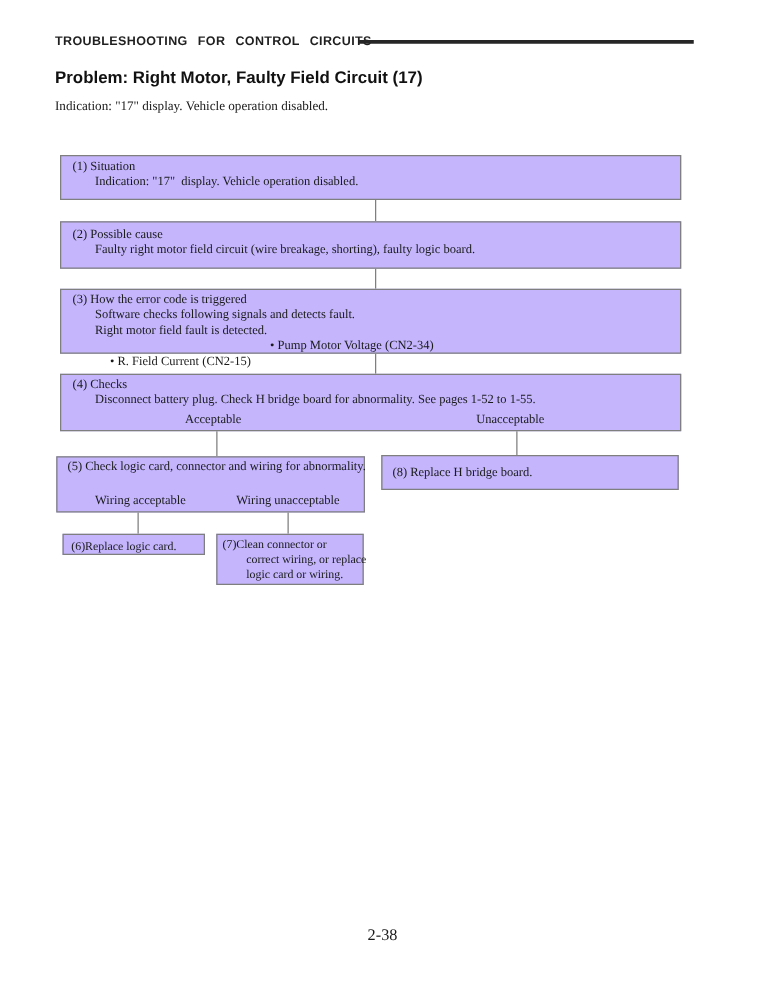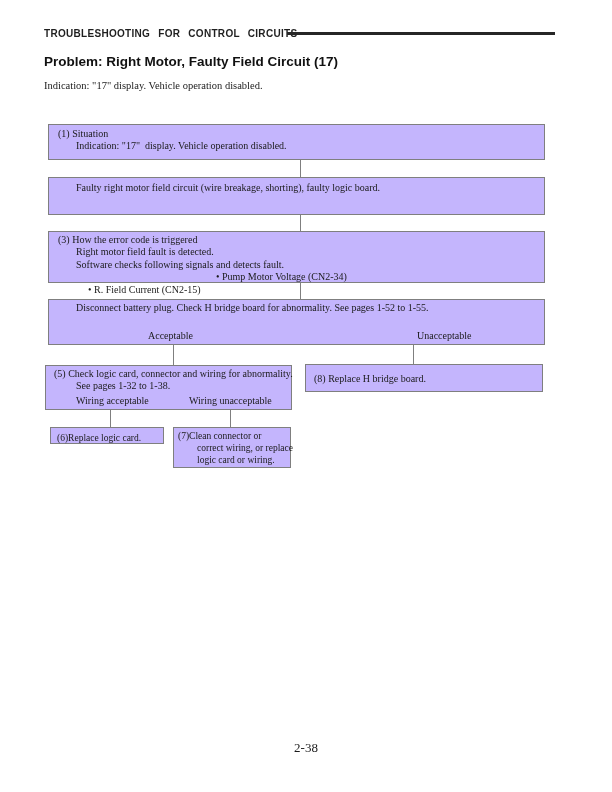--- a/index.html
+++ b/index.html
@@ -37,21 +37,21 @@
   .fbox .ln { white-space:pre; }
   .ind1 { margin-left:18px; }
   .box1 { left:48px; top:124px; width:497px; height:36px; padding:3px 0 0 9px; }
   .box2 { left:48px; top:177px; width:497px; height:38px; padding:4px 0 0 9px; }
   .box3 { left:48px; top:231px; width:497px; height:52px; padding:2px 0 0 9px; }
   .box3 .bullets { position:relative; margin-left:15px; white-space:pre; }
   .box3 .bullet2 { position:absolute; left:143px; top:0; white-space:pre;font-family:Liberation Serif, serif; }
   .box4 { left:48px; top:299px; width:497px; height:46px; padding:2px 0 0 9px; }
   .box4 .branch-label { position:absolute; bottom:2px; white-space:pre; }
   .box4 .bl-left  { left:99px; }
-  .box4 .bl-right { left:368px;margin-top:21px; }
+  .box4 .bl-right { left:332px;margin-top:21px; }
   .box5 { left:45px; top:365px; width:247px; height:45px; padding:2px 0 0 8px; font-size:10px; line-height:12px; }
   .box5 .branch-label { position:absolute; bottom:2px; white-space:pre; }
   .box5 .bl-left  { left:30px; }
   .box5 .bl-right { left:143px; }
   .box5 .ind1 { margin-left:22px; }
   .box6 { left:50px; top:427px; width:114px; height:17px; padding:4px 0 0 6px; font-size:9.5px; }
   .box7 { left:173px; top:427px; width:118px; height:41px; padding:2px 0 0 4px; font-size:9.5px; line-height:12.2px; }
   .box7 .ind1 { margin-left:19px; }
   .box8 { left:305px; top:364px; width:238px; height:28px; padding:8px 0 0 8px; }
   
@@ -79,46 +79,47 @@
   <div class="title">Problem: Right Motor, Faulty Field Circuit (17)</div>
   <div class="indication">Indication: "17" display. Vehicle operation disabled.</div>
 
   <div class="fbox box1">
     <div class="ln">(1) Situation</div>
     <div class="ln ind1">Indication: "17"  display. Vehicle operation disabled.</div>
   </div>
   <div class="vline v1"></div>
 
   <div class="fbox box2">
+    <div class="ln">(2) Possible cause</div>
     <div class="ln ind1">Faulty right motor field circuit (wire breakage, shorting), faulty logic board.</div>
   </div>
   <div class="vline v2"></div>
 
   <div class="fbox box3">
     <div class="ln">(3) How the error code is triggered</div>
+    <div class="ln ind1">Software checks following signals and detects fault.</div>
     <div class="ln ind1">Right motor field fault is detected.</div>
-    <div class="ln ind1">Software checks following signals and detects fault.</div>
     <div class="bullets">
       <span>• R. Field Current (CN2-15)</span>
       <span class="bullet2">• Pump Motor Voltage (CN2-34)</span>
     </div>
   </div>
   <div class="vline v3"></div>
 
   <div class="fbox box4">
+    <div class="ln">(4) Checks</div>
     <div class="ln ind1">Disconnect battery plug. Check H bridge board for abnormality. See pages 1-52 to 1-55.</div>
     <span class="branch-label bl-left">Acceptable</span>
     <span class="branch-label bl-right">Unacceptable</span>
   </div>
   <div class="vline v4"></div>
   <div class="vline v5"></div>
 
   <div class="fbox box5">
     <div class="ln">(5) Check logic card, connector and wiring for abnormality.</div>
-    <div class="ln ind1">See pages 1-32 to 1-38.</div>
     <span class="branch-label bl-left">Wiring acceptable</span>
     <span class="branch-label bl-right">Wiring unacceptable</span>
   </div>
 
   <div class="fbox box8">
     <div class="ln">(8) Replace H bridge board.</div>
   </div>
 
   <div class="vline v6"></div>
   <div class="vline v7"></div>

